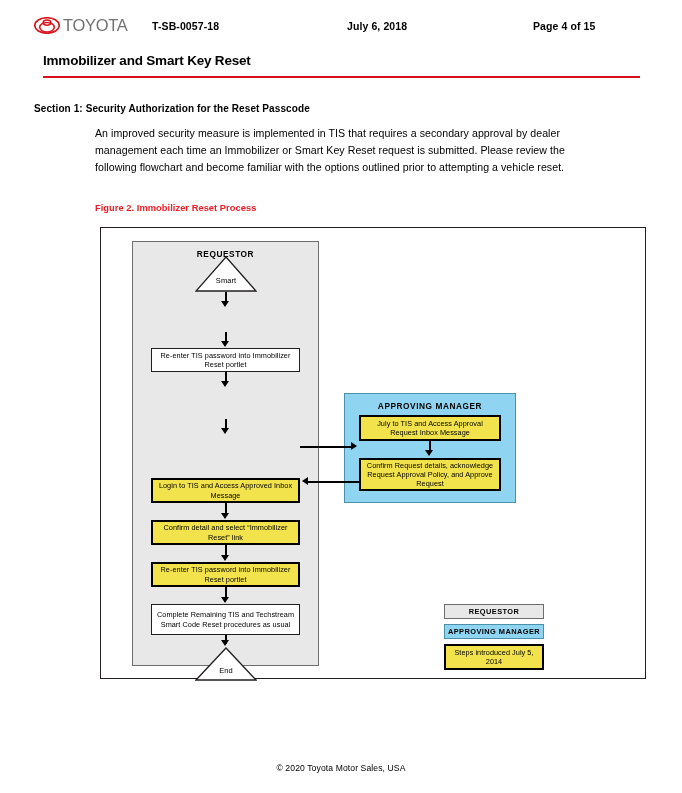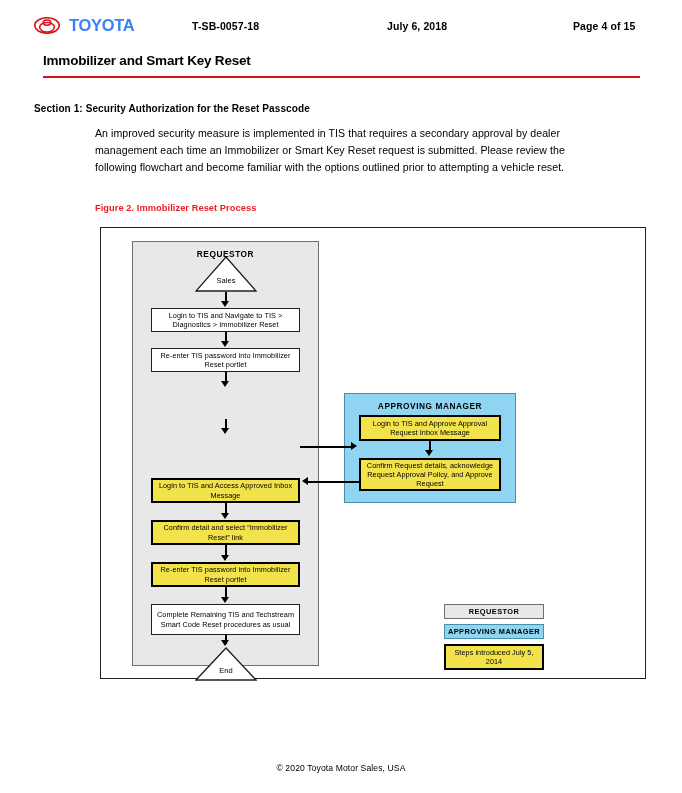--- a/index.html
+++ b/index.html
@@ -21,35 +21,33 @@
   .toyota-logo {
     position: absolute;
     left: 34px; top: 17px;
     display: flex;
     align-items: center;
     gap: 3px;
   }
   .toyota-emblem { width: 26px; height: 17px; display: block; }
   .toyota-word {
     font-size: 16.5px;
-    font-weight: bold;
-    color: #3b82f6;
+    font-weight: normal;
+    color: #737373;
     letter-spacing: -0.3px;
     line-height: 1;
     font-family: "Liberation Sans", sans-serif;
-    margin-left: 6px;
   }
   .hdr-field {
     position: absolute;
     top: 20px;
     font-size: 10.5px;
     font-weight: bold;
     letter-spacing: 0.1px;
     white-space: nowrap;
-    margin-left: 40px;
   }
   .hdr-bulletin { left: 152px; }
   .hdr-date     { left: 347px; }
   .hdr-page     { left: 533px; }
 
   .doc-title {
     position: absolute;
     left: 43px; top: 53px;
     font-size: 13.5px;
     font-weight: bold;
@@ -252,26 +250,25 @@
   </div>
 
   <div class="lane lane-manager">
     <div class="lane-title">APPROVING MANAGER</div>
   </div>
 
   <div class="node node-term" style="left:94px; top:28px; width:62px; height:36px;">
     <svg width="62" height="36" viewBox="0 0 62 36">
       <polygon points="31,1 61,35 1,35" fill="#ffffff" stroke="#231f20" stroke-width="1.3"></polygon>
     </svg>
-    <span>Sales</span>
+    <span>Smart</span>
   </div>
   <div class="conn conn-v" style="left:124px; top:64px; height:11px;"></div>
   <div class="arrowhead arrow-down" style="left:120px; top:73px;"></div>
 
-  <div class="node node-proc" style="left:50px; top:80px; width:149px; height:24px;">Login to TIS and Navigate to TIS &gt; Diagnostics &gt; Immobilizer Reset</div>
   <div class="conn conn-v" style="left:124px; top:104px; height:11px;"></div>
   <div class="arrowhead arrow-down" style="left:120px; top:113px;"></div>
 
   <div class="node node-proc" style="left:50px; top:120px; width:149px; height:24px;">Re-enter TIS password into Immobilizer Reset portlet</div>
   <div class="conn conn-v" style="left:124px; top:144px; height:11px;"></div>
   <div class="arrowhead arrow-down" style="left:120px; top:153px;"></div>
 
   <div class="conn conn-v" style="left:124px; top:191px; height:11px;"></div>
   <div class="arrowhead arrow-down" style="left:120px; top:200px;"></div>
 
@@ -292,21 +289,21 @@
   <div class="conn conn-v" style="left:124px; top:407px; height:9px;"></div>
   <div class="arrowhead arrow-down" style="left:120px; top:412px;"></div>
 
   <div class="node node-term" style="left:94px; top:419px; width:62px; height:34px;">
     <svg width="62" height="34" viewBox="0 0 62 34">
       <polygon points="31,1 61,33 1,33" fill="#ffffff" stroke="#231f20" stroke-width="1.3"></polygon>
     </svg>
     <span>End</span>
   </div>
 
-  <div class="node node-hl" style="left:258px; top:187px; width:142px; height:26px;">Login to TIS and Approve Approval Request Inbox Message</div>
+  <div class="node node-hl" style="left:258px; top:187px; width:142px; height:26px;">July to TIS and Access Approval Request Inbox Message</div>
   <div class="conn conn-v" style="left:328px; top:213px; height:12px;"></div>
   <div class="arrowhead arrow-down" style="left:324px; top:222px;"></div>
 
   <div class="node node-hl" style="left:258px; top:230px; width:142px; height:33px;">Confirm Request details, acknowledge Request Approval Policy, and Approve Request</div>
 
   <div class="conn conn-h" style="left:199px; top:218px; width:53px;"></div>
   <div class="arrowhead arrow-right" style="left:250px; top:214px;"></div>
 
   <div class="conn conn-h" style="left:207px; top:253px; width:51px;"></div>
   <div class="arrowhead arrow-left" style="left:201px; top:249px;"></div>

